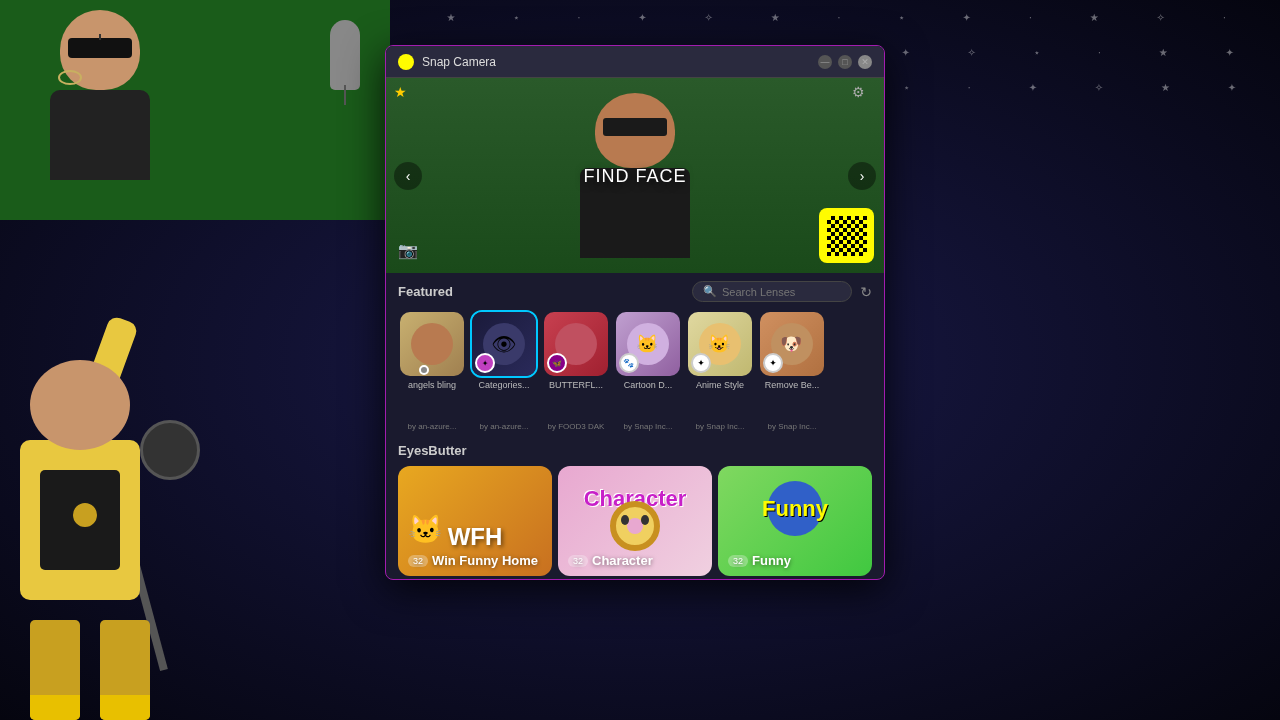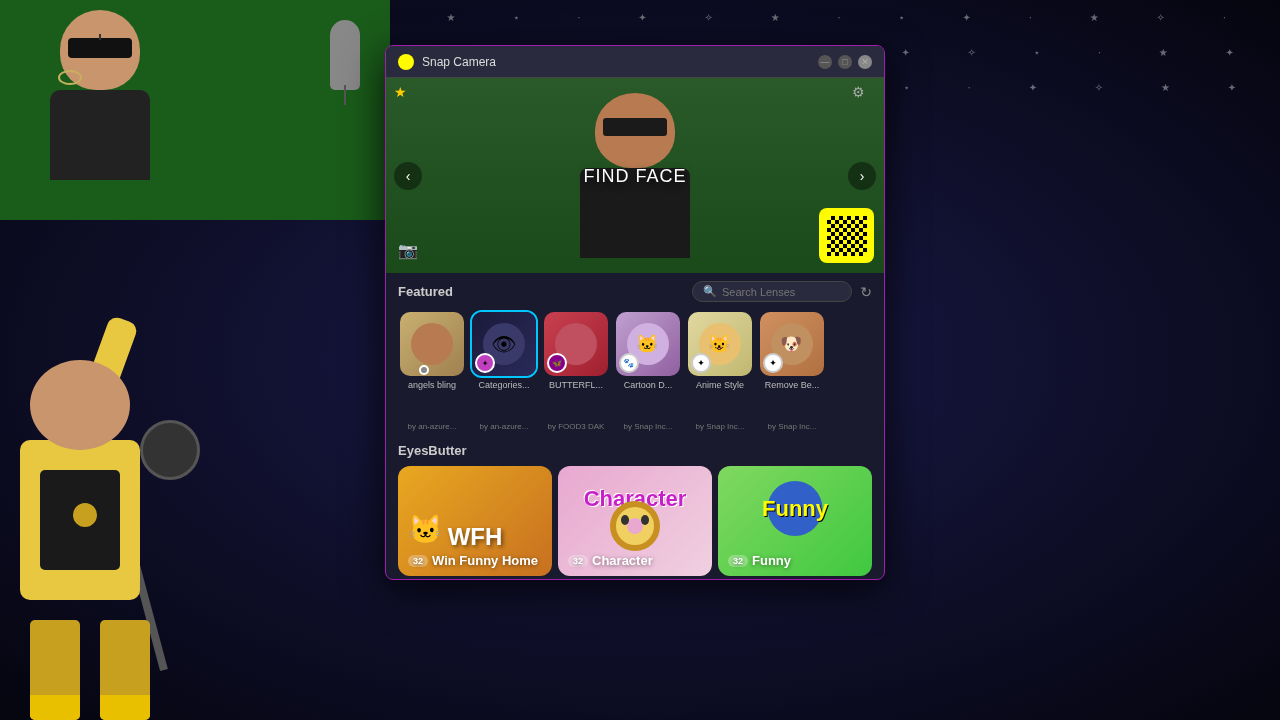--- a/index.html
+++ b/index.html
@@ -519,21 +519,21 @@
       text-shadow: 0 1px 4px rgba(0,0,0,0.5);
       display: flex;
       align-items: center;
       gap: 4px;
     }
     .cat-count {
       background: rgba(255,255,255,0.3);
       border-radius: 10px;
       padding: 1px 5px;
       font-size: 9px;
-      font-weight: bold;
+      font-weight: normal;
     }
     .wfh-text {
       position: absolute;
       bottom: 25px;
       left: 50%;
       transform: translateX(-50%);
       font-size: 24px;
       font-weight: 900;
       color: white;
       text-shadow: 2px 2px 4px rgba(0,0,0,0.5);

